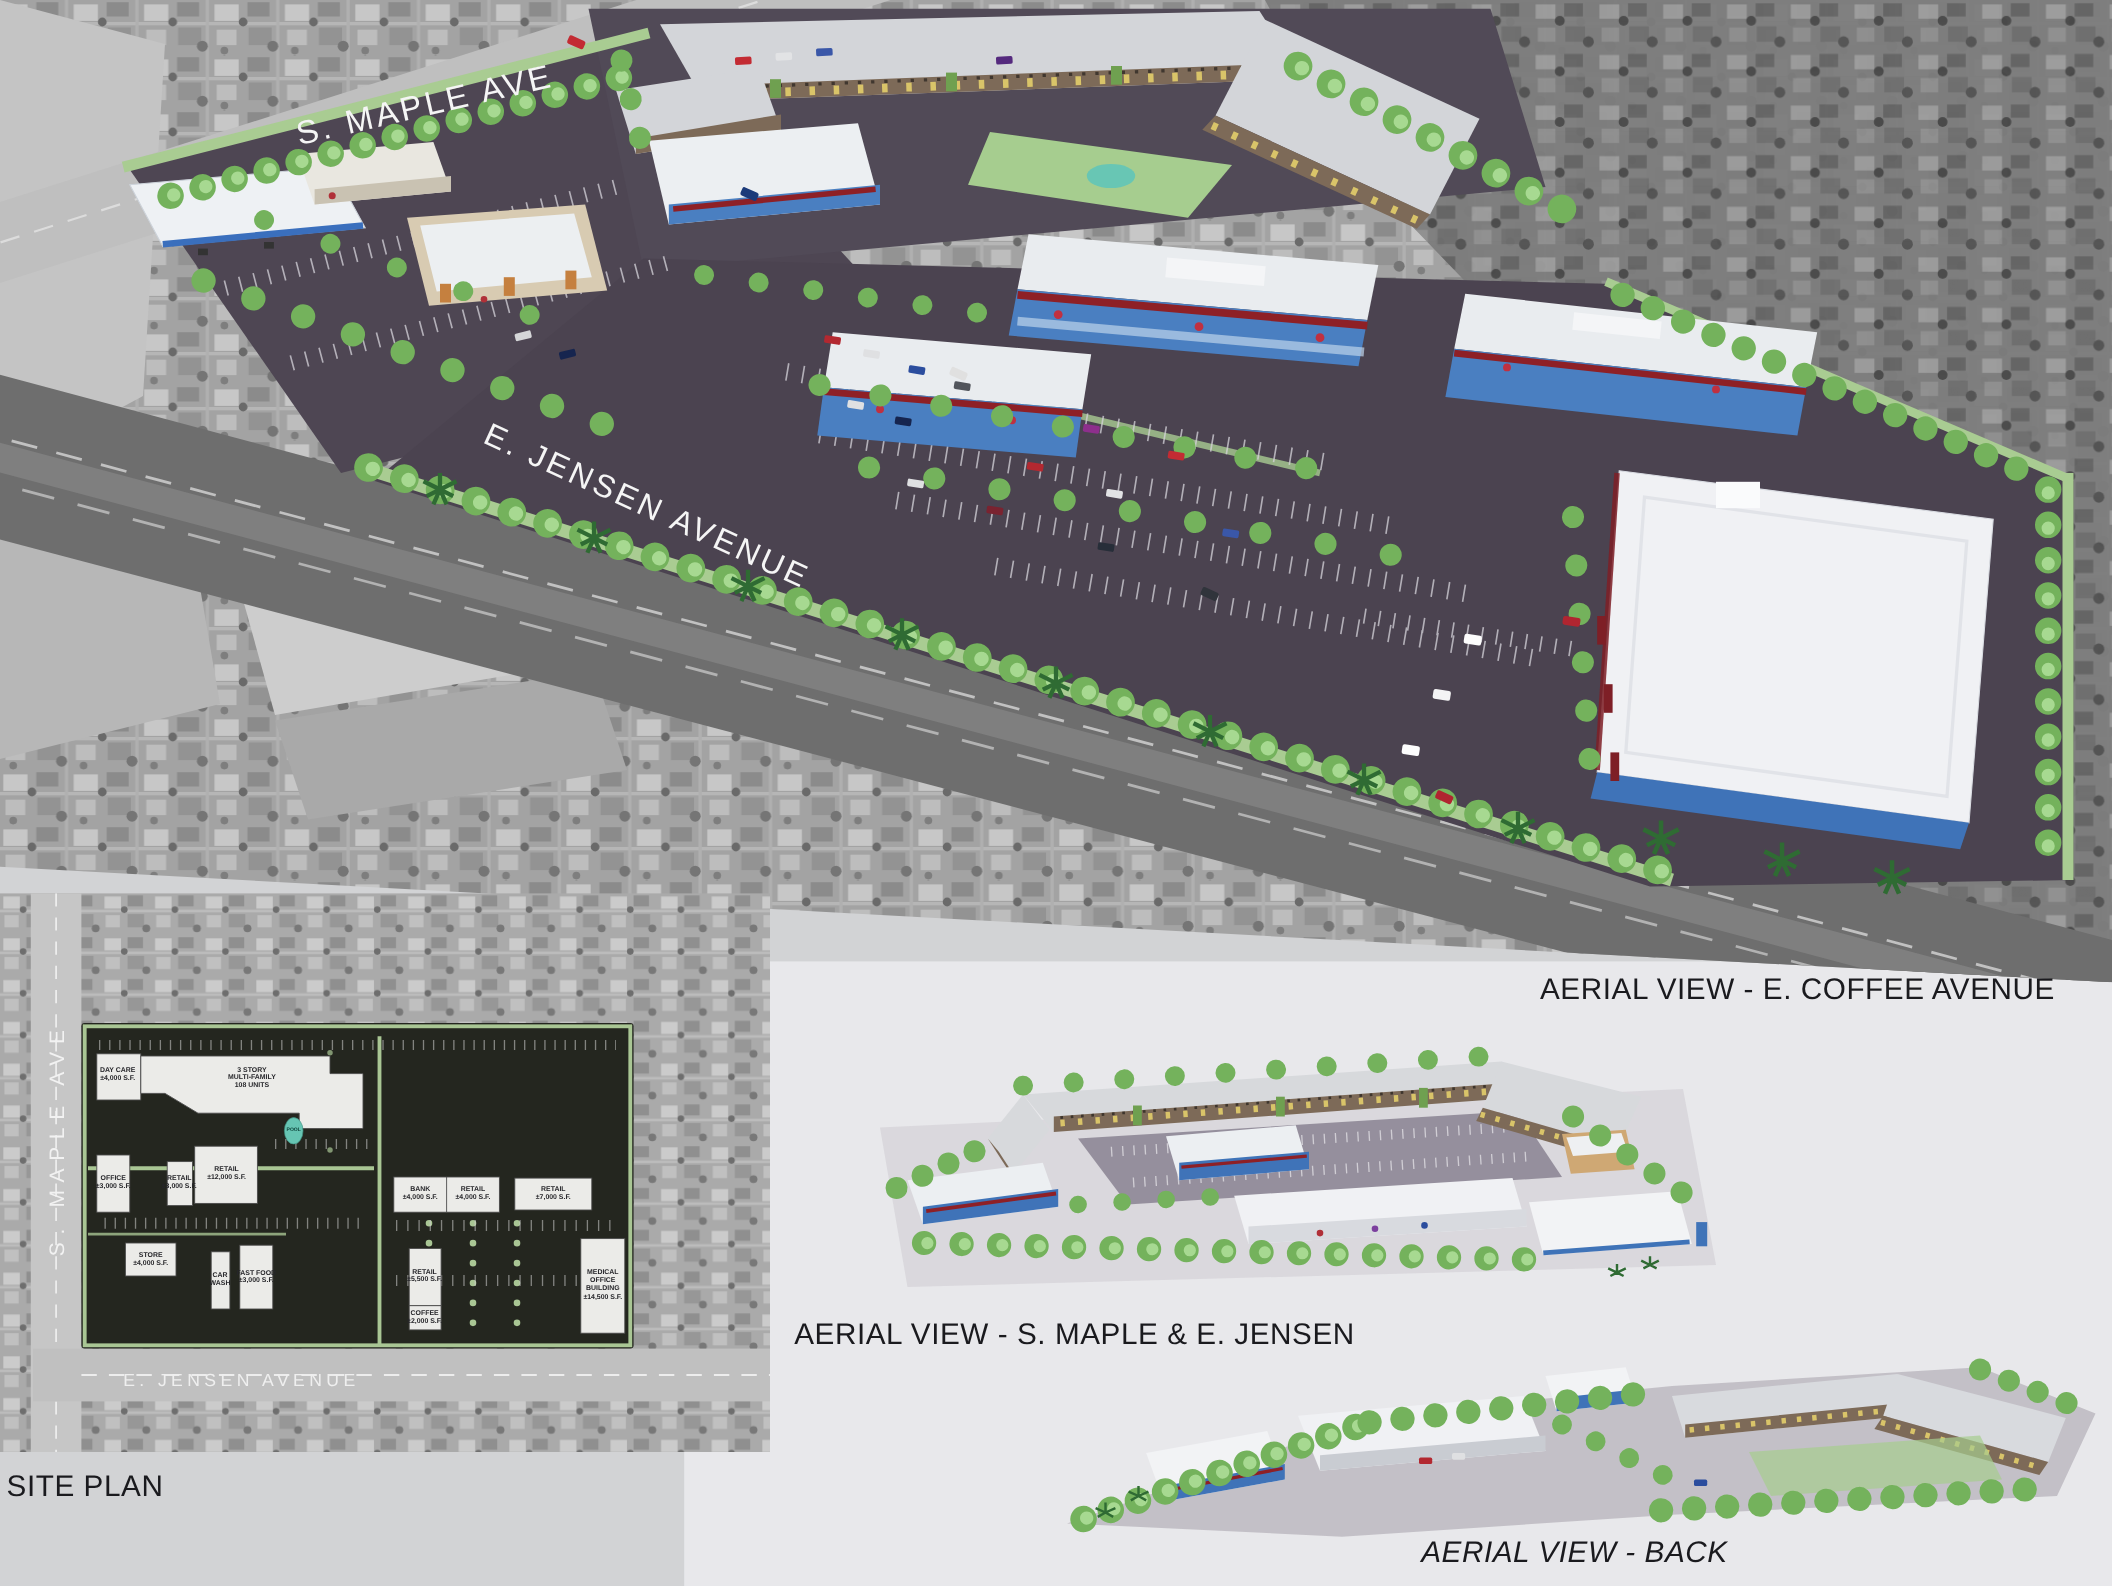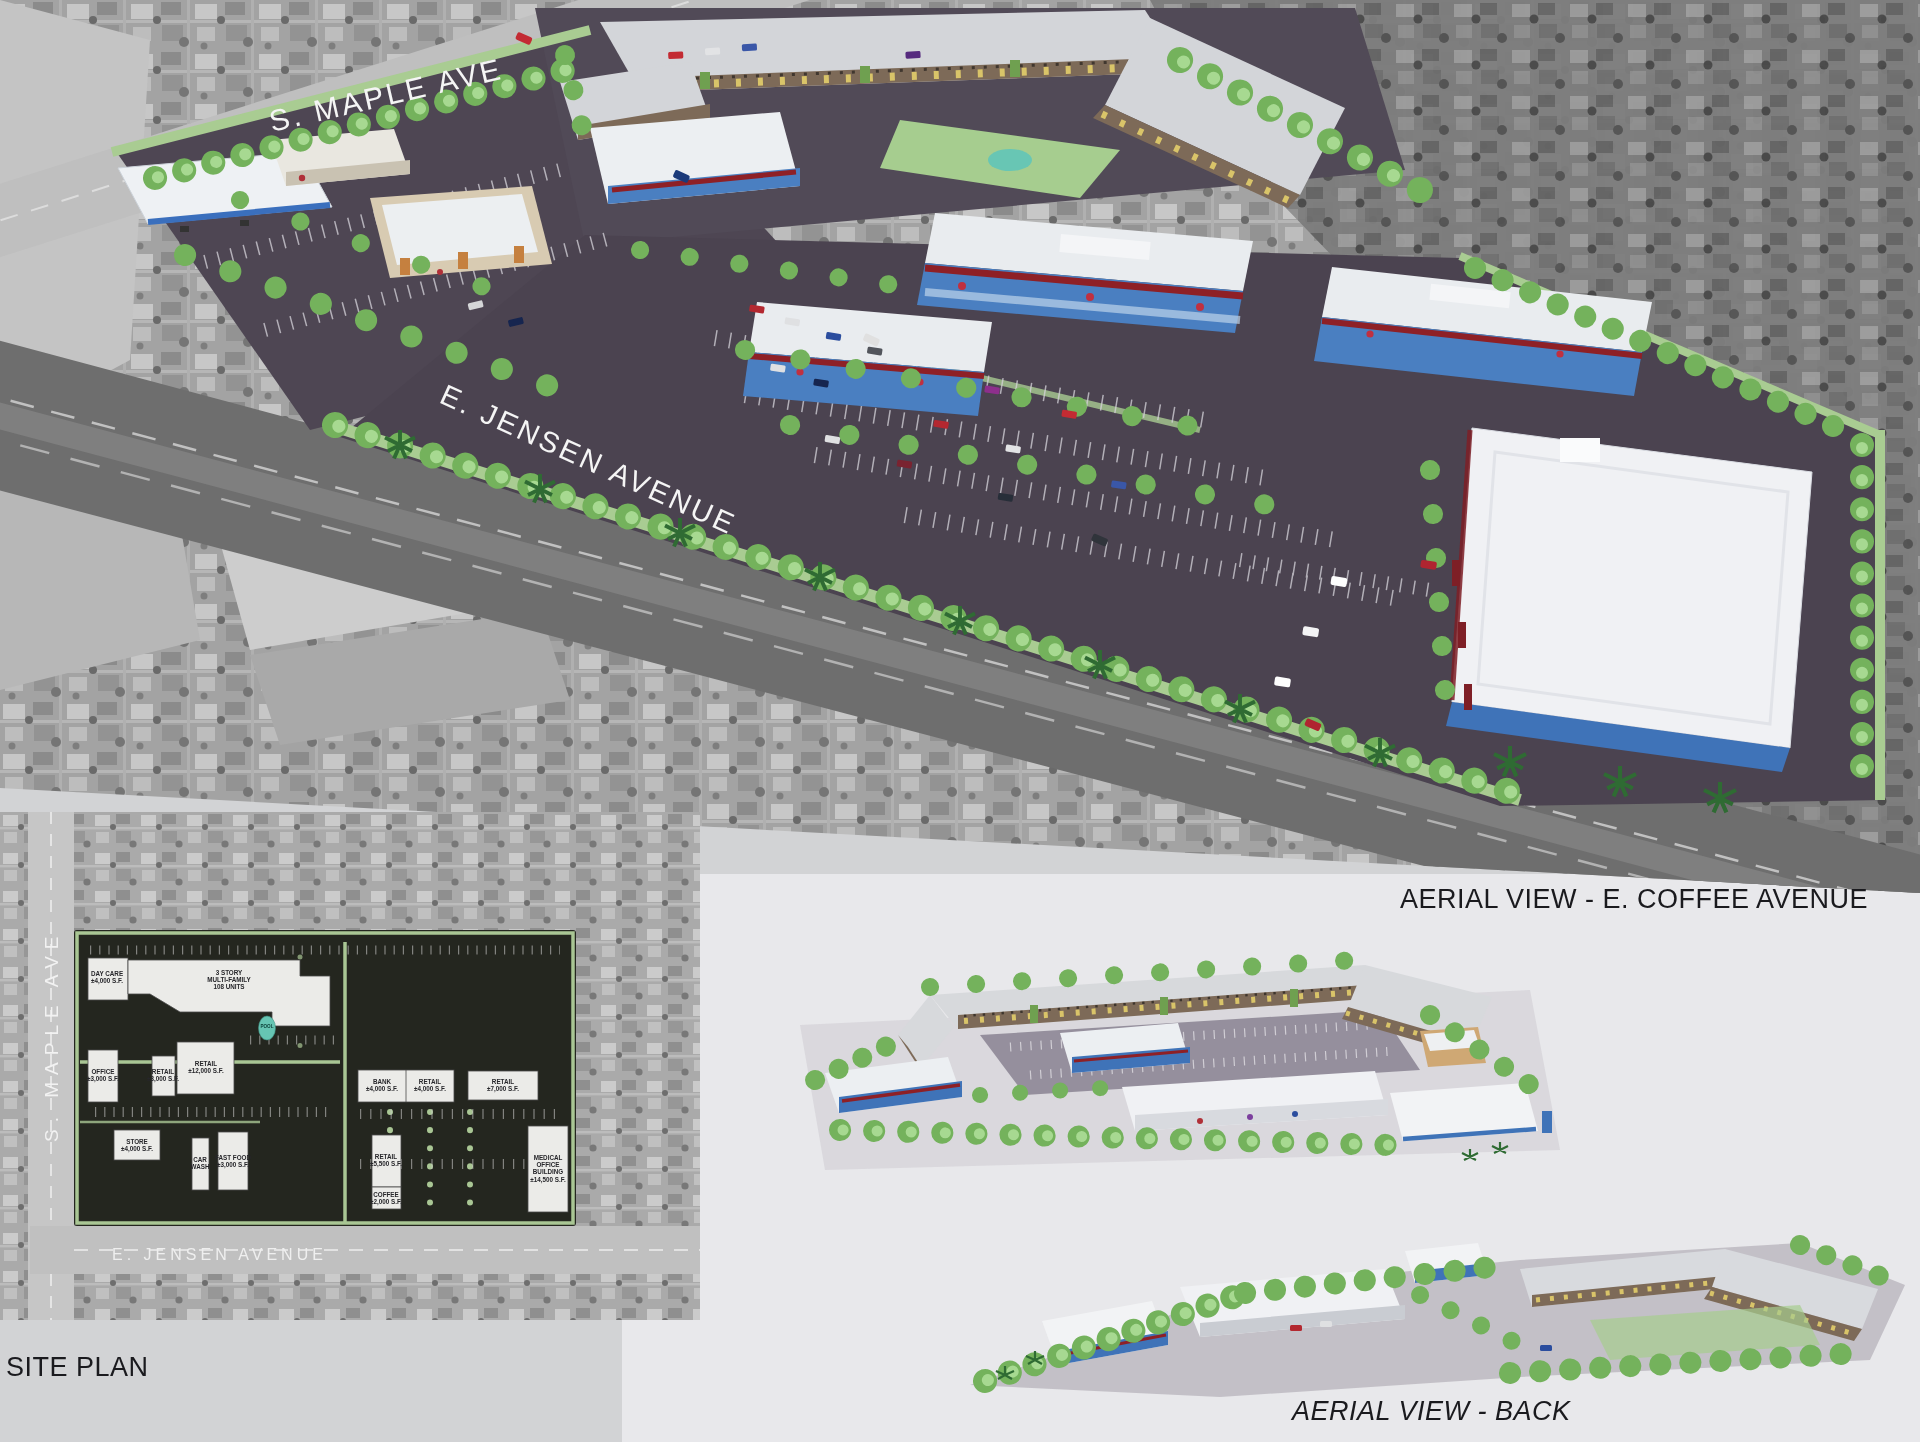--- a/index.html
+++ b/index.html
@@ -476,15 +476,16 @@
     </g>
     <g>
       <rect x="470" y="100" width="12" height="6" rx="1.5" fill="#b32830"></rect>
       <rect x="500" y="96" width="12" height="6" rx="1.5" fill="#dfe0e2"></rect>
       <rect x="720" y="120" width="12" height="6" rx="1.5" fill="#2b4d9e"></rect>
     </g>
   </svg>
   </div>
 
   <div class="caption" style="left:1400px;top:884px;">AERIAL VIEW - E. COFFEE AVENUE</div>
-  <div class="caption" style="left:6px;top:1336px;margin-top:16px;">SITE PLAN</div>
+  <div class="caption" style="left:6px;top:1336px;">SITE PLAN</div>
+  <div class="caption" style="left:722px;top:1198px;">AERIAL VIEW - S. MAPLE &amp; E. JENSEN</div>
   <div class="caption" style="left:1292px;top:1396px;font-style:italic;">AERIAL VIEW - BACK</div>
 </div>
 
 </body></html>

